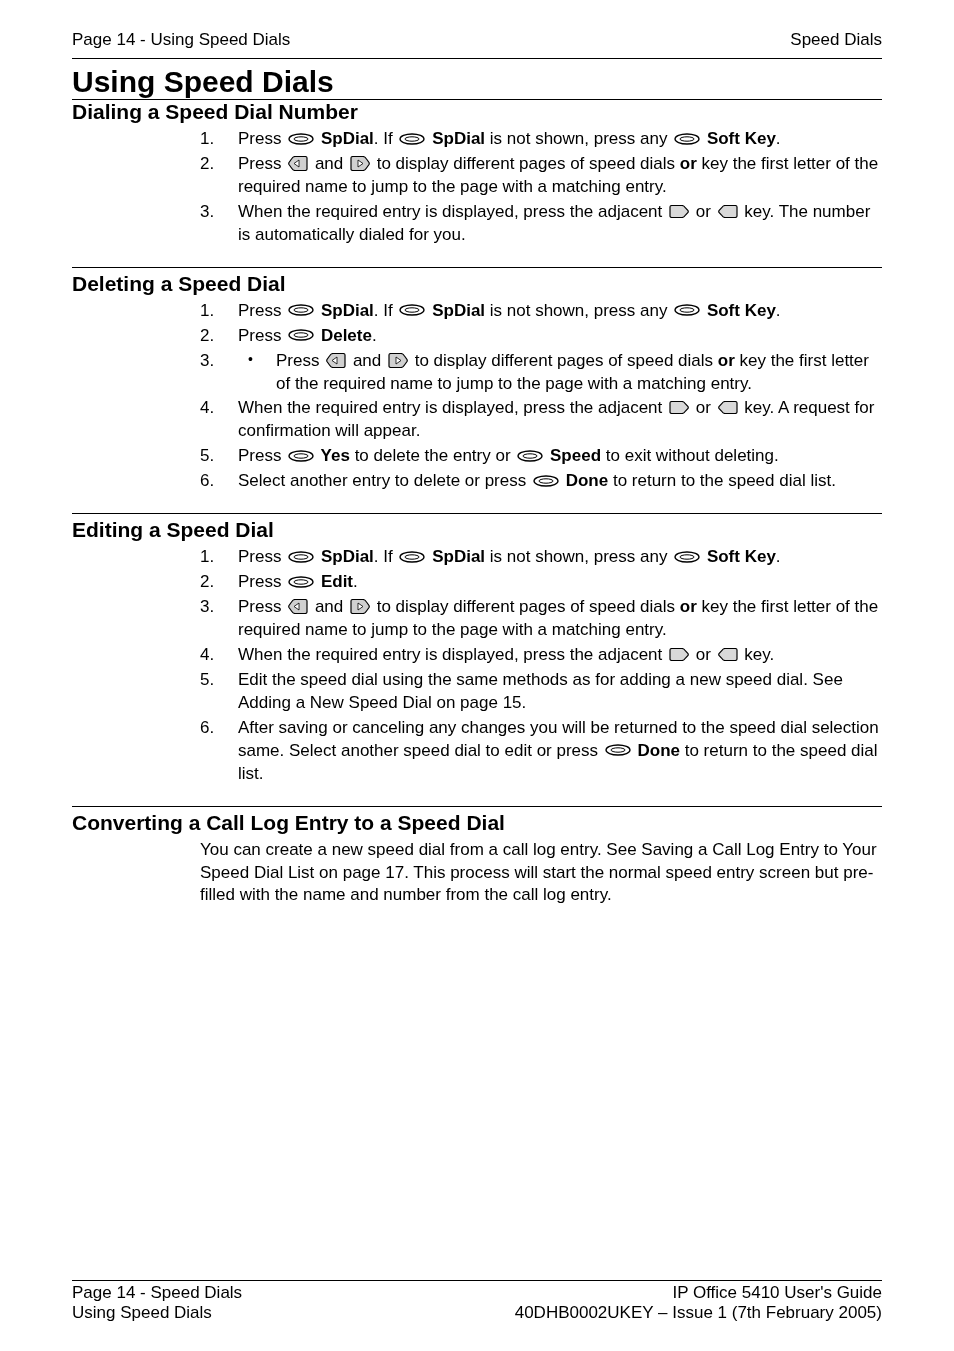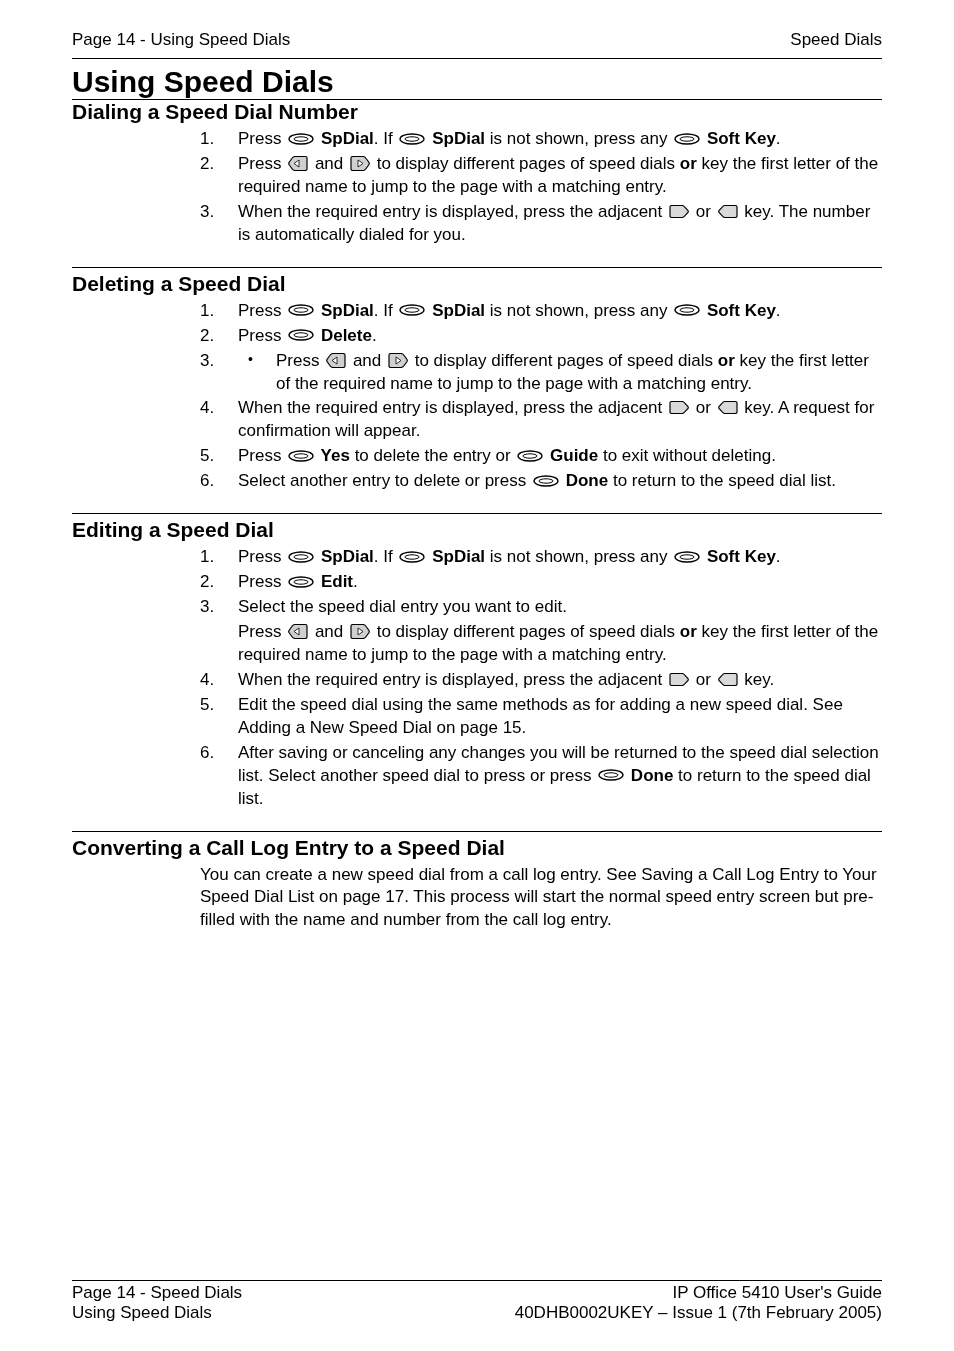--- a/index.html
+++ b/index.html
@@ -202,21 +202,21 @@
           <path d="M 19 2 Q 19 0.5 17 0.5 L 7 0.5 Q 5 0.5 3.5 3 L 1 5.5 Q 0.5 6.5 1 7.5 L 3.5 10 Q 5 12.5 7 12.5 L 17 12.5 Q 19 12.5 19 11 Z" fill="#d9d9d9" stroke="#000" stroke-width="1.2"></path>
         </svg><span> key. A request for confirmation will appear.</span>
     </li>
     <li>
       <span>Press </span><svg class="key-icon" width="26" height="12" viewBox="0 0 26 12">
           <ellipse cx="13" cy="6" rx="12" ry="5" fill="none" stroke="#000" stroke-width="1.3"></ellipse>
           <ellipse cx="13" cy="6" rx="7" ry="2.2" fill="none" stroke="#000" stroke-width="1"></ellipse>
         </svg><span class="b"> Yes</span><span> to delete the entry or </span><svg class="key-icon" width="26" height="12" viewBox="0 0 26 12">
           <ellipse cx="13" cy="6" rx="12" ry="5" fill="none" stroke="#000" stroke-width="1.3"></ellipse>
           <ellipse cx="13" cy="6" rx="7" ry="2.2" fill="none" stroke="#000" stroke-width="1"></ellipse>
-        </svg><span class="b"> Guide</span><span> to exit without deleting.</span>
+        </svg><span class="b"> Speed</span><span> to exit without deleting.</span>
     </li>
     <li>
       <span>Select another entry to delete or press </span><svg class="key-icon" width="26" height="12" viewBox="0 0 26 12">
           <ellipse cx="13" cy="6" rx="12" ry="5" fill="none" stroke="#000" stroke-width="1.3"></ellipse>
           <ellipse cx="13" cy="6" rx="7" ry="2.2" fill="none" stroke="#000" stroke-width="1"></ellipse>
         </svg><span class="b"> Done</span><span> to return to the speed dial list.</span>
     </li>
   </ol>
 </div>
 
@@ -236,21 +236,20 @@
           <ellipse cx="13" cy="6" rx="7" ry="2.2" fill="none" stroke="#000" stroke-width="1"></ellipse>
         </svg><span class="b"> Soft Key</span><span>.</span>
     </li>
     <li>
       <span>Press </span><svg class="key-icon" width="26" height="12" viewBox="0 0 26 12">
           <ellipse cx="13" cy="6" rx="12" ry="5" fill="none" stroke="#000" stroke-width="1.3"></ellipse>
           <ellipse cx="13" cy="6" rx="7" ry="2.2" fill="none" stroke="#000" stroke-width="1"></ellipse>
         </svg><span class="b"> Edit</span><span>.</span>
     </li>
     <li>
-      <span>Select the speed dial entry you want to edit.</span>
       <div class="sub-para">
         <span>Press </span><svg class="key-icon" width="20" height="15" viewBox="0 0 20 15">
             <path d="M 19 2 Q 19 0.5 17 0.5 L 7 0.5 Q 5 0.5 3.5 3 L 1 6.5 Q 0.5 7.5 1 8.5 L 3.5 12 Q 5 14.5 7 14.5 L 17 14.5 Q 19 14.5 19 13 Z" fill="#d0d0d0" stroke="#000" stroke-width="1.2"></path>
             <path d="M 11 4 L 6 7.5 L 11 11 Z" fill="#fff" stroke="#000" stroke-width="0.8"></path>
           </svg><span> and </span><svg class="key-icon" width="20" height="15" viewBox="0 0 20 15">
             <path d="M 1 2 Q 1 0.5 3 0.5 L 13 0.5 Q 15 0.5 16.5 3 L 19 6.5 Q 19.5 7.5 19 8.5 L 16.5 12 Q 15 14.5 13 14.5 L 3 14.5 Q 1 14.5 1 13 Z" fill="#d0d0d0" stroke="#000" stroke-width="1.2"></path>
             <path d="M 8 4 L 13 7.5 L 8 11 Z" fill="#fff" stroke="#000" stroke-width="0.8"></path>
           </svg><span> to display different pages of speed dials </span><span class="b">or</span><span> key the first letter of the required name to jump to the page with a matching entry.</span>
       </div>
     </li>
@@ -258,21 +257,21 @@
       <span>When the required entry is displayed, press the adjacent </span><svg class="key-icon" width="20" height="13" viewBox="0 0 20 13">
           <path d="M 1 2 Q 1 0.5 3 0.5 L 13 0.5 Q 15 0.5 16.5 3 L 19 5.5 Q 19.5 6.5 19 7.5 L 16.5 10 Q 15 12.5 13 12.5 L 3 12.5 Q 1 12.5 1 11 Z" fill="#d9d9d9" stroke="#000" stroke-width="1.2"></path>
         </svg><span> or </span><svg class="key-icon" width="20" height="13" viewBox="0 0 20 13">
           <path d="M 19 2 Q 19 0.5 17 0.5 L 7 0.5 Q 5 0.5 3.5 3 L 1 5.5 Q 0.5 6.5 1 7.5 L 3.5 10 Q 5 12.5 7 12.5 L 17 12.5 Q 19 12.5 19 11 Z" fill="#d9d9d9" stroke="#000" stroke-width="1.2"></path>
         </svg><span> key.</span>
     </li>
     <li>
       <span>Edit the speed dial using the same methods as for adding a new speed dial. See Adding a New Speed Dial on page 15.</span>
     </li>
     <li>
-      <span>After saving or canceling any changes you will be returned to the speed dial selection list. Select another speed dial to press or press </span><svg class="key-icon" width="26" height="12" viewBox="0 0 26 12">
+      <span>After saving or canceling any changes you will be returned to the speed dial selection same. Select another speed dial to edit or press </span><svg class="key-icon" width="26" height="12" viewBox="0 0 26 12">
           <ellipse cx="13" cy="6" rx="12" ry="5" fill="none" stroke="#000" stroke-width="1.3"></ellipse>
           <ellipse cx="13" cy="6" rx="7" ry="2.2" fill="none" stroke="#000" stroke-width="1"></ellipse>
         </svg><span class="b"> Done</span><span> to return to the speed dial list.</span>
     </li>
   </ol>
 </div>
 
 <hr class="section-hr">
 <h2 class="section-title">Converting a Call Log Entry to a Speed Dial</h2>
 <div class="body-block">

